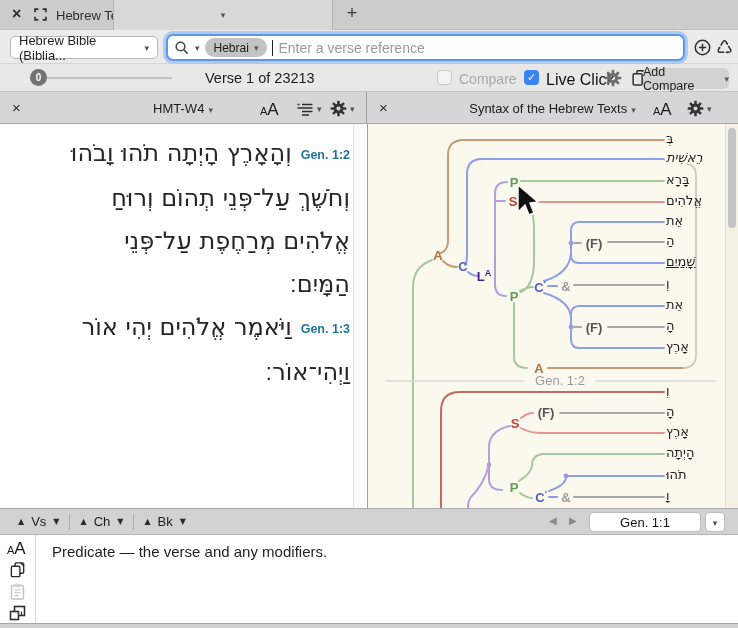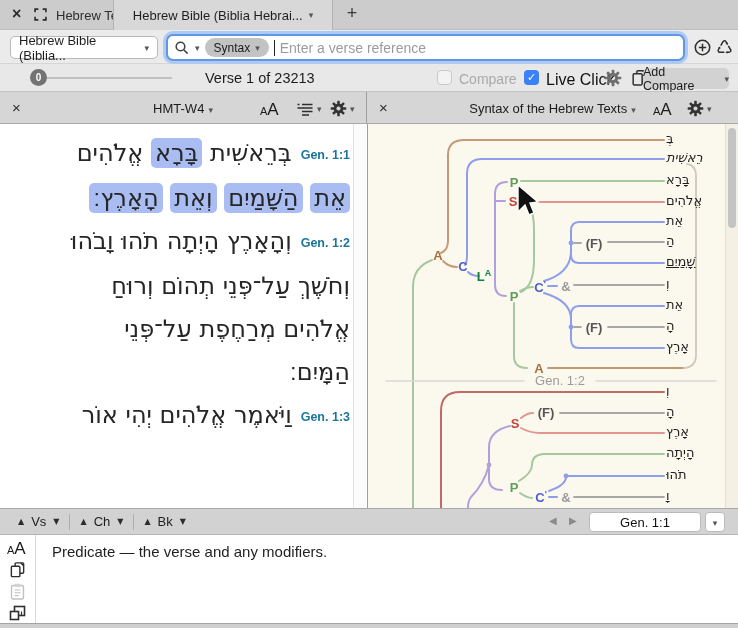--- a/index.html
+++ b/index.html
@@ -68,21 +68,21 @@
   .nav-arrow { position:absolute; top:6px; font-size:10px; color:#8a8a8a; font-family:"DejaVu Sans", sans-serif; }
   .vbox { position:absolute; left:589px; top:3px; width:112px; height:20px; background:#fff; border:1px solid #bbb; border-radius:4px; font-size:13px; color:#111; display:flex; align-items:center; justify-content:center; }
   .vbox-dd { position:absolute; left:705px; top:3px; width:20px; height:20px; background:#fff; border:1px solid #bbb; border-radius:4px; text-align:center; line-height:18px; }
 
   
   .right-pane { position:absolute; left:367px; top:124px; width:371px; height:384px; background:#fbf9ee; border-left:1px solid #9e9e9e; overflow:hidden; }
   .tree-svg { position:absolute; left:0; top:0; }
   .tword { position:absolute; left:298px; font-family:"DejaVu Sans", sans-serif; font-size:13px; color:#1f1f1f; white-space:nowrap; direction:rtl; }
   .tnode { position:absolute; transform:translate(-50%,-50%); font-size:13px; font-weight:bold; white-space:nowrap; }
   .tnode sup { font-size:9px; }
-  .c-brown{color:#a8713f}.c-blue{color:#4a5fd3}.c-purple{color:#15803d}.c-green{color:#5f9e57}.c-red{color:#c4423b}.c-dark{color:#555}.c-gray{color:#999}
+  .c-brown{color:#a8713f}.c-blue{color:#4a5fd3}.c-purple{color:#4c1d95}.c-green{color:#5f9e57}.c-red{color:#c4423b}.c-dark{color:#555}.c-gray{color:#999}
   .tree-divider-label { position:absolute; left:158px; top:249px; width:68px; text-align:center; font-size:13px; color:#9a9a9a; background:#fbf9ee; }
   .rscroll { position:absolute; right:0; top:0; width:13px; height:384px; background:#f4f1e4; border-left:1px solid #e4e0d0; }
   .rthumb { position:absolute; left:2px; top:4px; width:8px; height:100px; background:#c4c4c4; border-radius:4px; }
 
   
   .bottom-panel { position:absolute; left:0; top:535px; width:738px; height:88px; background:#fff; }
   .bp-icons { position:absolute; left:0; top:0; width:36px; height:88px; border-right:1px solid #d8d8d8; }
   .bp-aa { position:absolute; left:7px; top:4px; color:#1a1a1a; }
   .bp-text { position:absolute; left:52px; top:8px; font-size:15px; color:#1f1f1f; }
   .bottom-strip { position:absolute; left:0; top:623px; width:738px; height:5px; background:#cfcfcf; border-top:1px solid #a5a5a5; }
@@ -112,39 +112,38 @@
 
 <div class="tab-bar">
   <span class="winx">×</span>
   <span class="expand-ic">
     <svg class="lineic" width="13" height="13" viewBox="0 0 12 12" fill="none" stroke="#2e2e2e" stroke-width="1.5">
       <path d="M1,4 V1 H4 M8,1 H11 V4 M11,8 V11 H8 M4,11 H1 V8"></path>
     </svg>
   </span>
   <span class="group-label">Hebrew Texts</span>
   <div class="tab">
-    <span>Hebrew Bible (Biblia Hebrai...</span>
     <span class="caret">▾</span>
   </div>
   <span class="add-tab">+</span>
 </div>
 
 <div class="search-row">
   <div class="module-btn">
     <span>Hebrew Bible (Biblia...</span>
     <span class="caret">▾</span>
   </div>
   <div class="search-field">
     <svg class="lineic" width="16" height="16" viewBox="0 0 16 16" fill="none" stroke="#444" stroke-width="1.6">
       <circle cx="6.5" cy="6.5" r="4.3"></circle>
         <path d="M9.8,9.8 L13.6,13.6"></path>
     </svg>
     <span class="caret">▾</span>
     <span class="pill">
-      <span>Syntax</span>
+      <span>Hebrai</span>
       <span class="caret">▾</span>
     </span>
     <span class="tcaret"></span>
     <span class="placeholder">Enter a verse reference</span>
   </div>
   <span class="plus-circle">
     <svg class="lineic" width="17" height="17" viewBox="0 0 17 17" fill="none" stroke="#2e2e2e" stroke-width="1.5">
       <circle cx="8.5" cy="8.5" r="7.2"></circle>
         <path d="M8.5,4.8 V12.2 M4.8,8.5 H12.2"></path>
     </svg>
@@ -211,23 +210,22 @@
   <div class="hdr-ic" style="left:320px; top:8px;">
     <svg class="lineic" width="17" height="17" viewBox="-8 -8 16 16">
         <use href="#gear" fill="#333"></use>
       </svg>
     <span class="caret">▾</span>
   </div>
 </div>
 
 <div class="left-pane">
   <div class="verses">
-      <div class="verse"><span class="vref">Gen. 1:1</span><span class="hword">בְּרֵאשִׁית</span> <span class="hword hl">בָּרָא</span> <span class="hword">אֱלֹהִים</span> <br><span class="hword hl">אֵת</span> <span class="hword hl">הַשָּׁמַיִם</span> <span class="hword hl">וְאֵת</span> <span class="hword hl">הָאָרֶץ׃</span> </div>
       <div class="verse"><span class="vref">Gen. 1:2</span><span class="hword">וְהָאָרֶץ</span> <span class="hword">הָיְתָה</span> <span class="hword">תֹהוּ</span> <span class="hword">וָבֹהוּ</span> <br><span class="hword">וְחֹשֶׁךְ</span> <span class="hword">עַל־פְּנֵי</span> <span class="hword">תְהוֹם</span> <span class="hword">וְרוּחַ</span> <br><span class="hword">אֱלֹהִים</span> <span class="hword">מְרַחֶפֶת</span> <span class="hword">עַל־פְּנֵי</span> <br><span class="hword">הַמָּיִם׃</span> </div>
-      <div class="verse"><span class="vref">Gen. 1:3</span><span class="hword">וַיֹּאמֶר</span> <span class="hword">אֱלֹהִים</span> <span class="hword">יְהִי</span> <span class="hword">אוֹר</span> <br> </div>
+      <div class="verse"><span class="vref">Gen. 1:3</span><span class="hword">וַיֹּאמֶר</span> <span class="hword">אֱלֹהִים</span> <span class="hword">יְהִי</span> <span class="hword">אוֹר</span> <br><span class="hword">וַיְהִי־אוֹר׃</span> </div>
     </div>
   <div class="lscroll"></div>
 </div>
 
 <div class="right-pane">
   <svg class="tree-svg" width="356" height="384" viewBox="0 0 356 384" stroke-linecap="round">
     <g fill="none" stroke="#c49b76" stroke-width="2">
       <path d="M296,16H96Q80,16 80,31V117Q80,126 73,129"></path>
       <path d="M75,137Q81,143 89,143"></path>
       <path d="M180,244H316"></path>

